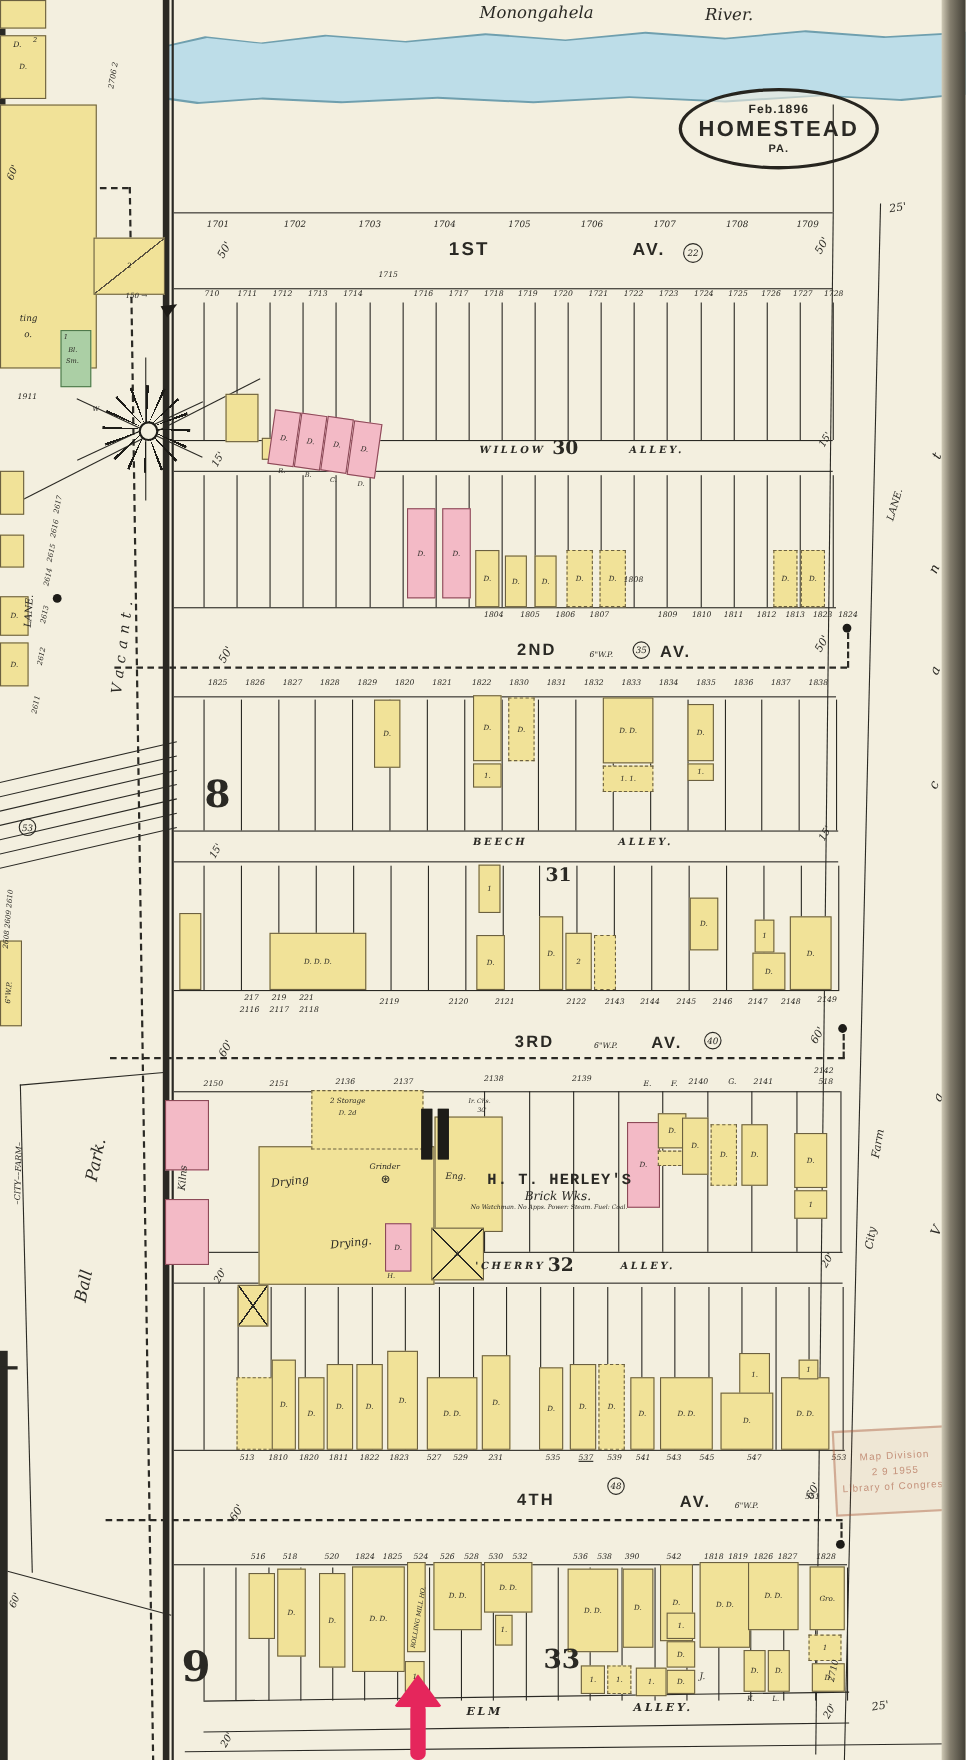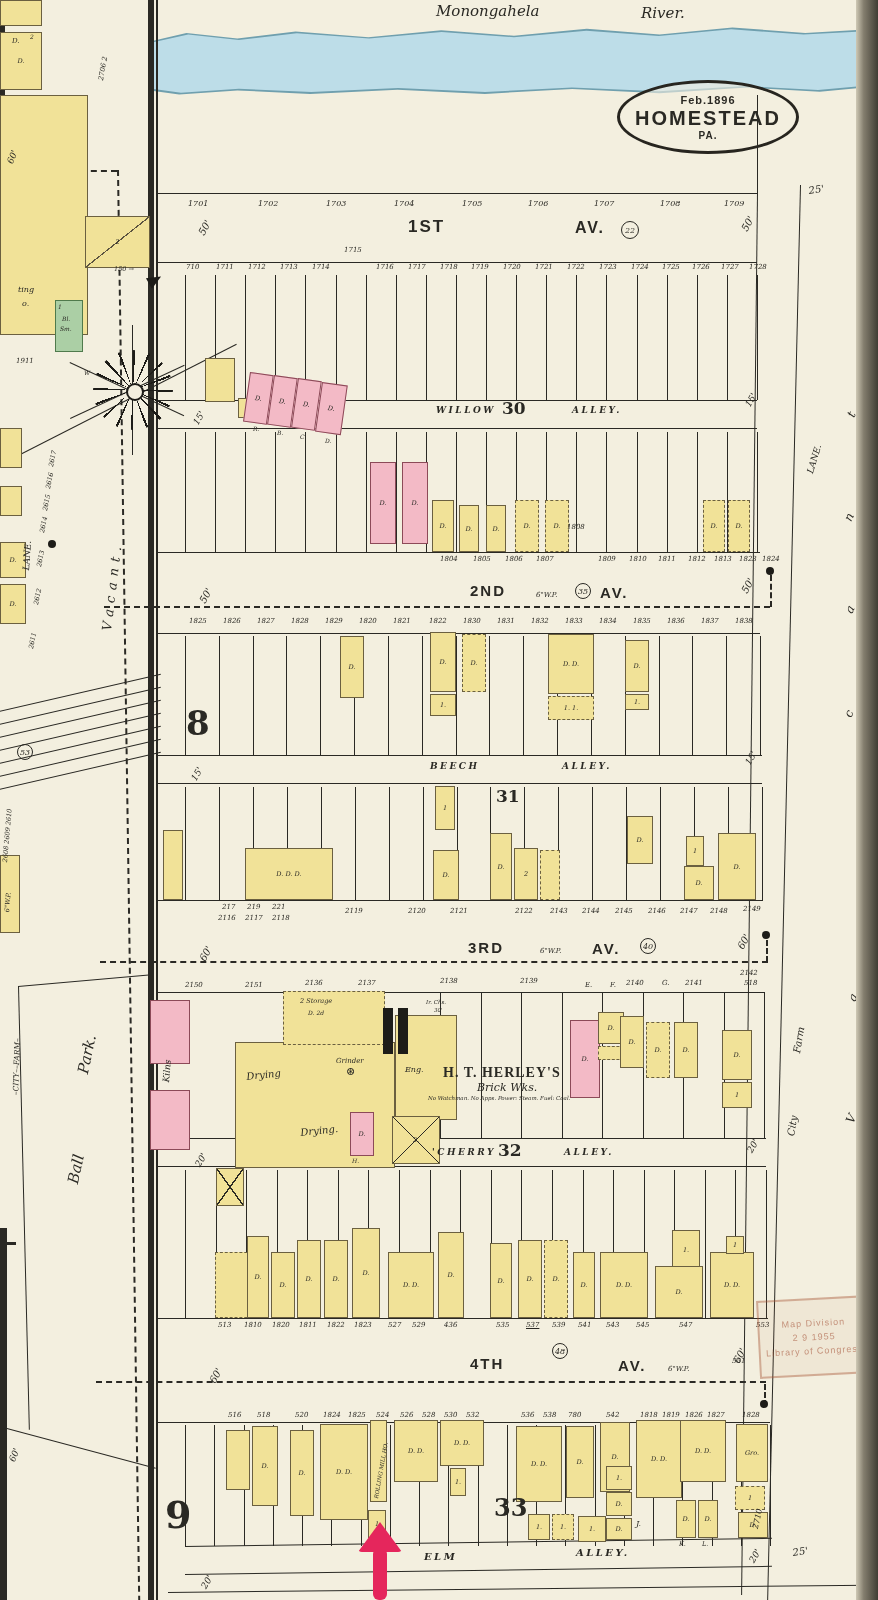--- a/index.html
+++ b/index.html
@@ -6,21 +6,21 @@
   #map{position:relative;width:878px;height:1600px;background:#f3efdf;overflow:hidden;
        font-family:"DejaVu Serif",serif;color:#2a2924;}
   .lab{position:absolute;white-space:pre;color:#2a2924;transform-origin:0 0;line-height:1;}
   .c-n{font-family:"DejaVu Serif",serif;font-style:italic;}
   .c-w{font-family:"DejaVu Serif",serif;font-style:italic;}
   .c-sm{font-family:"DejaVu Serif",serif;font-style:italic;}
   .c-st{font-family:"Liberation Sans",sans-serif;font-weight:bold;letter-spacing:2px;font-style:normal;}
   .c-al{font-family:"DejaVu Serif",serif;font-weight:bold;font-style:italic;letter-spacing:2.5px;}
   .c-bn{font-family:"DejaVu Serif",serif;font-weight:bold;font-style:normal;}
   .c-dr{font-family:"DejaVu Serif",serif;font-style:italic;}
-  .c-hh{font-family:Liberation Serif, serif;font-weight:bold;font-style:normal;letter-spacing:1px;}
+  .c-hh{font-family:Liberation Mono, monospace;font-weight:bold;font-style:normal;letter-spacing:1px;}
   .c-v{font-family:"DejaVu Serif",serif;font-style:italic;}
   .ln{position:absolute;background:#2a2924;transform-origin:0 0;}
   .lnhd{position:absolute;height:0!important;border-top:2px dashed #2a2924;background:none!important;transform-origin:0 0;}
   .lnvd{position:absolute;width:0!important;border-left:2px dashed #2a2924;background:none!important;transform-origin:0 0;}
   .bld{position:absolute;box-sizing:border-box;border:1px solid #6b6040;background:#f1e298;
        display:flex;align-items:center;justify-content:center;transform-origin:0 0;}
   .bld span{font:italic 6.5px "DejaVu Serif",serif;color:#2a2924;text-align:center;}
   .b-p{background:#f3bac6;border-color:#8c4a58;}
   .b-g{background:#abcfa5;border-color:#4f7a4c;}
   .b-k{background:#1d1c18;border-color:#1d1c18;}
@@ -663,21 +663,21 @@
       <div class="lab c-w" style="left: 194px; top: 1164px; font-size: 9px; transform: rotate(-60deg);">20'</div>
       <div class="lab c-w" style="left: 746px; top: 1150px; font-size: 9px; transform: rotate(-60deg);">20'</div>
       <div class="lab c-n" style="left: 218px; top: 1322px; font-size: 7px;">513</div>
       <div class="lab c-n" style="left: 244px; top: 1322px; font-size: 7px;">1810</div>
       <div class="lab c-n" style="left: 272px; top: 1322px; font-size: 7px;">1820</div>
       <div class="lab c-n" style="left: 299px; top: 1322px; font-size: 7px;">1811</div>
       <div class="lab c-n" style="left: 327px; top: 1322px; font-size: 7px;">1822</div>
       <div class="lab c-n" style="left: 354px; top: 1322px; font-size: 7px;">1823</div>
       <div class="lab c-n" style="left: 388px; top: 1322px; font-size: 7px;">527</div>
       <div class="lab c-n" style="left: 412px; top: 1322px; font-size: 7px;">529</div>
-      <div class="lab c-n" style="left: 444px; top: 1322px; font-size: 7px;">436</div>
+      <div class="lab c-n" style="left: 444px; top: 1322px; font-size: 7px;">231</div>
       <div class="lab c-n" style="left: 496px; top: 1322px; font-size: 7px;">535</div>
       <div class="lab c-n" style="left: 526px; top: 1322px; font-size: 7px; text-decoration: underline;">537</div>
       <div class="lab c-n" style="left: 552px; top: 1322px; font-size: 7px;">539</div>
       <div class="lab c-n" style="left: 578px; top: 1322px; font-size: 7px;">541</div>
       <div class="lab c-n" style="left: 606px; top: 1322px; font-size: 7px;">543</div>
       <div class="lab c-n" style="left: 636px; top: 1322px; font-size: 7px;">545</div>
       <div class="lab c-n" style="left: 679px; top: 1322px; font-size: 7px;">547</div>
       <div class="lab c-n" style="left: 732px; top: 1322px; font-size: 7px; margin-top: 36px;">551</div>
       <div class="lab c-n" style="left: 756px; top: 1322px; font-size: 7px;">553</div>
       <div class="lab c-st" style="left: 470px; top: 1356px; font-size: 15px;">4TH</div>
@@ -690,21 +690,21 @@
       <div class="lab c-n" style="left: 295px; top: 1412px; font-size: 7px;">520</div>
       <div class="lab c-n" style="left: 323px; top: 1412px; font-size: 7px;">1824</div>
       <div class="lab c-n" style="left: 348px; top: 1412px; font-size: 7px;">1825</div>
       <div class="lab c-n" style="left: 376px; top: 1412px; font-size: 7px;">524</div>
       <div class="lab c-n" style="left: 400px; top: 1412px; font-size: 7px;">526</div>
       <div class="lab c-n" style="left: 422px; top: 1412px; font-size: 7px;">528</div>
       <div class="lab c-n" style="left: 444px; top: 1412px; font-size: 7px;">530</div>
       <div class="lab c-n" style="left: 466px; top: 1412px; font-size: 7px;">532</div>
       <div class="lab c-n" style="left: 521px; top: 1412px; font-size: 7px;">536</div>
       <div class="lab c-n" style="left: 543px; top: 1412px; font-size: 7px;">538</div>
-      <div class="lab c-n" style="left: 568px; top: 1412px; font-size: 7px;">780</div>
+      <div class="lab c-n" style="left: 568px; top: 1412px; font-size: 7px;">390</div>
       <div class="lab c-n" style="left: 606px; top: 1412px; font-size: 7px;">542</div>
       <div class="lab c-n" style="left: 640px; top: 1412px; font-size: 7px;">1818</div>
       <div class="lab c-n" style="left: 662px; top: 1412px; font-size: 7px;">1819</div>
       <div class="lab c-n" style="left: 685px; top: 1412px; font-size: 7px;">1826</div>
       <div class="lab c-n" style="left: 707px; top: 1412px; font-size: 7px;">1827</div>
       <div class="lab c-n" style="left: 742px; top: 1412px; font-size: 7px;">1828</div>
       <div class="lab c-w" style="left: 374px; top: 1498px; font-size: 5.5px; transform: rotate(-80deg);">ROLLING MILL HO.</div>
       <div class="lab c-bn" style="left: 165px; top: 1496px; font-size: 38px;">9</div>
       <div class="lab c-bn" style="left: 494px; top: 1496px; font-size: 24px;">33</div>
       <div class="lab c-sm" style="left: 636px; top: 1520px; font-size: 8px;">J.</div>

